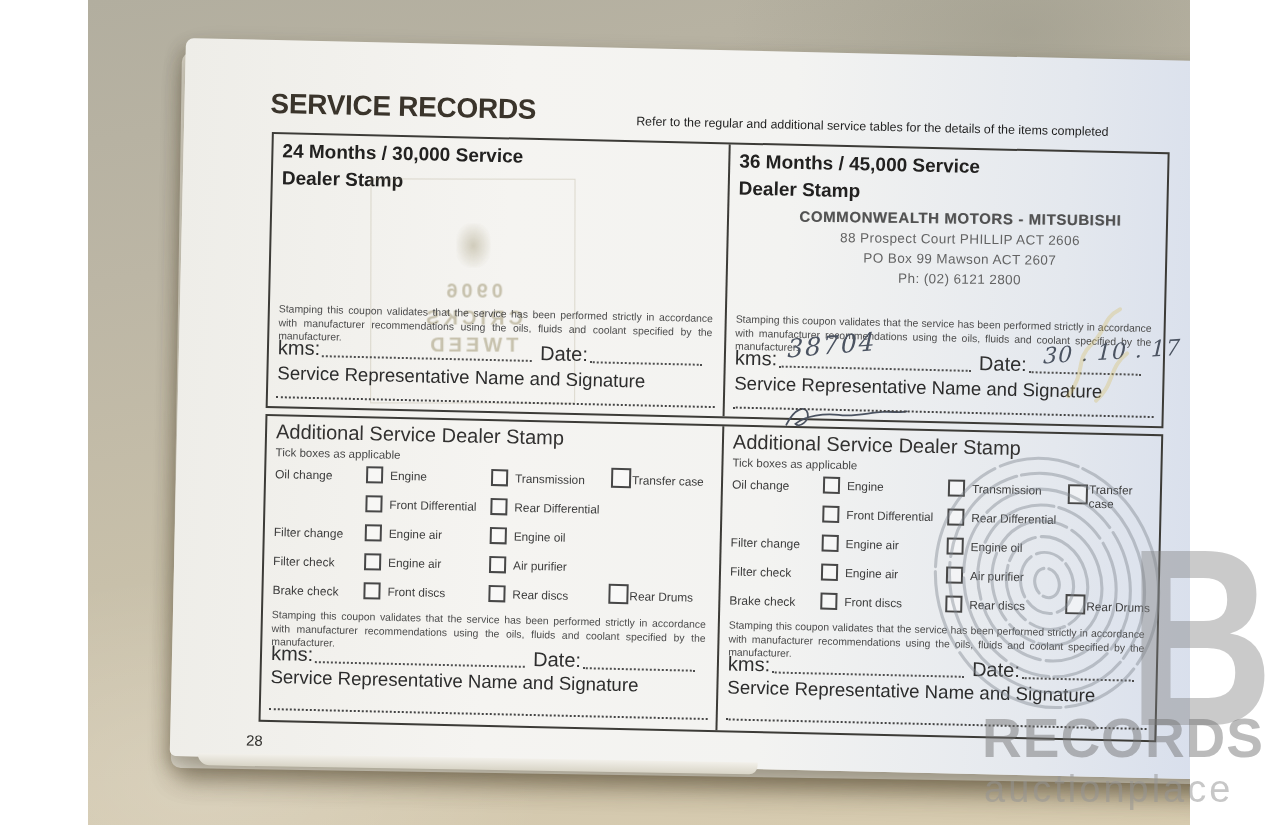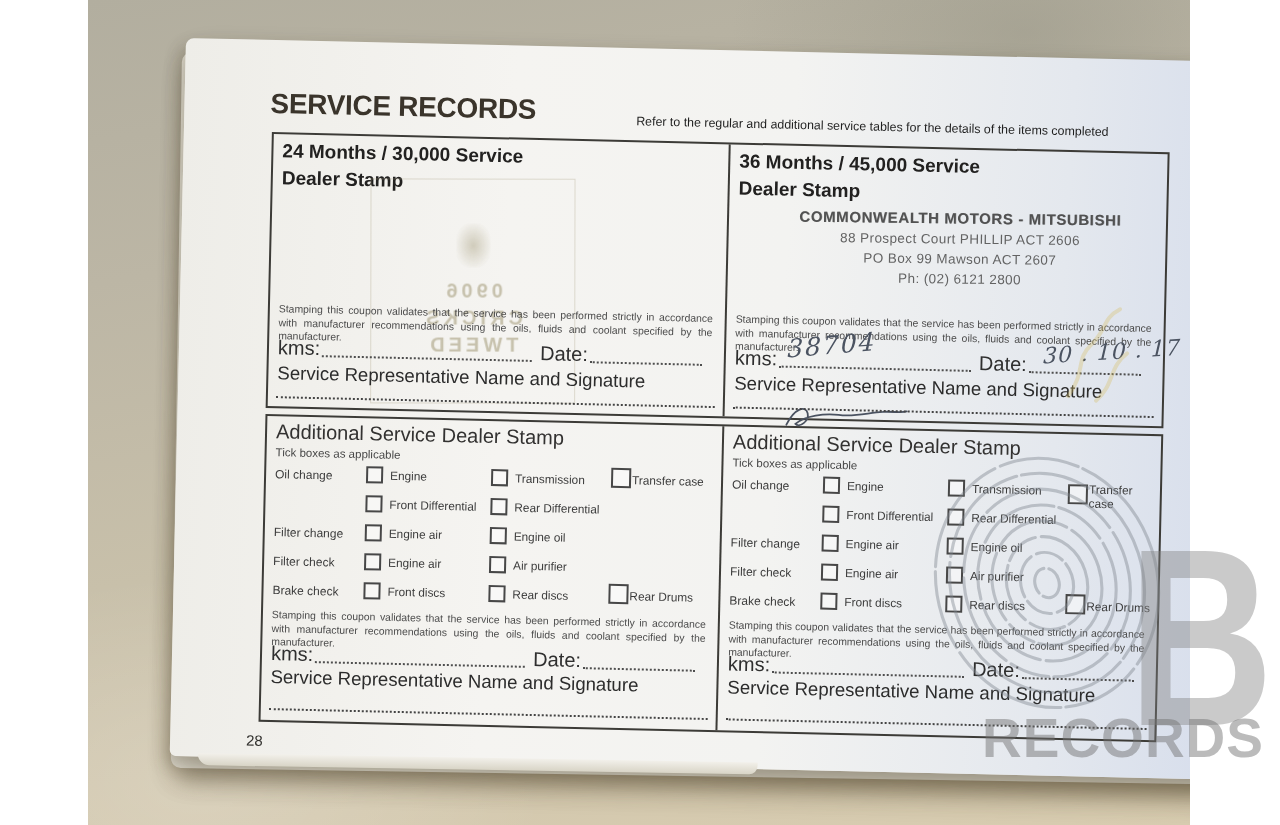--- a/index.html
+++ b/index.html
@@ -336,13 +336,14 @@
       <ellipse cx="132" cy="131" rx="40" ry="47" stroke-dasharray="60 5 36 6"></ellipse>
       <ellipse cx="132" cy="131" rx="54" ry="63" stroke-dasharray="70 6 44 5 30 6"></ellipse>
       <ellipse cx="132" cy="131" rx="68" ry="79" stroke-dasharray="84 5 52 6"></ellipse>
       <ellipse cx="132" cy="131" rx="82" ry="95" stroke-dasharray="96 6 60 5 40 6"></ellipse>
       <ellipse cx="132" cy="131" rx="96" ry="111" stroke-dasharray="110 5 70 6"></ellipse>
       <ellipse cx="132" cy="131" rx="110" ry="126" stroke-dasharray="120 6 80 5"></ellipse>
     </g>
   </svg>
   <div class="wm wm-b">B</div>
   <div class="wm wm-brand">RECORDS</div>
+  <div class="wm wm-sub">auctionplace</div>
 </div>
 
 </body></html>

